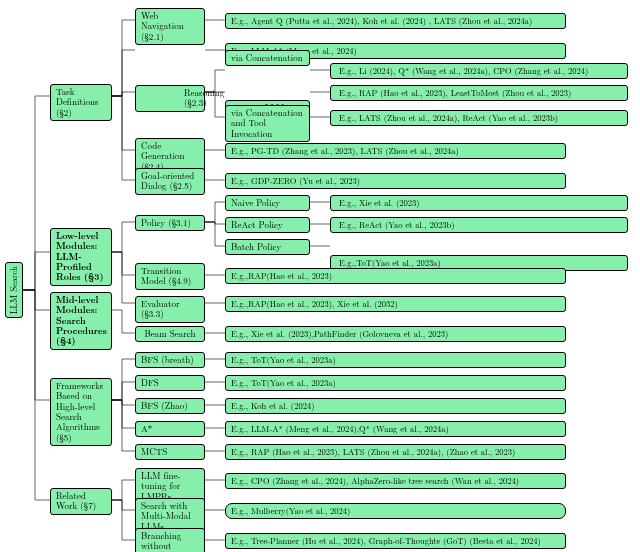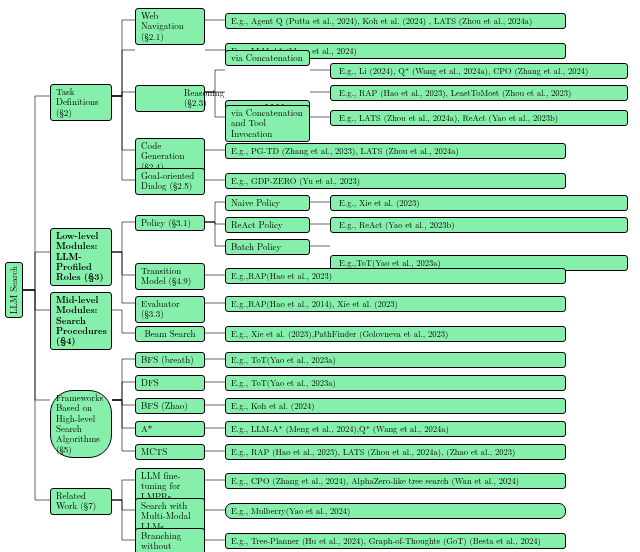--- a/index.html
+++ b/index.html
@@ -119,21 +119,21 @@
   </g>
 </svg>
 
 <div class="box root" style="top:262px; height:56px;">
       <span>LLM Search</span>
     </div>
 
 <div class="box lvl1" style="top:84px;">Task Definitions (§2)</div>
 <div class="box lvl1" style="top:228px;"><span class="bold">Low-level Modules: LLM-Profiled Roles (§3)</span></div>
 <div class="box lvl1" style="top:292px;"><span class="bold">Mid-level Modules: Search Procedures (§4)</span></div>
-<div class="box lvl1" style="top:390px;border-radius:23px;">Frameworks Based on High-level Search Algorithms (§5)</div>
+<div class="box lvl1" style="top:378px;">Frameworks Based on High-level Search Algorithms (§5)</div>
 <div class="box lvl1" style="top:488px;">Related Work (§7)</div>
 
 <div class="box lvl2" style="top:8px;">Web Navigation (§2.1)</div>
 <div class="box lvl3-long" style="top:13px;">E.g., Agent Q (Putta et al., 2024), Koh et al. (2024) , LATS (Zhou et al., 2024a)</div>
 
 <div class="box lvl3-long" style="top:43px;">E.g., LLM-A* (Meng et al., 2024)</div>
 
 <div class="box lvl2" style="top:85px;padding-left:48px;">Reasoning (§2.3)</div>
 <div class="box lvl3-left" style="top:50px;">via Concatenation</div>
 <div class="box lvl4" style="top:63px;">E.g., Li (2024), Q* (Wang et al., 2024a), CPO (Zhang et al., 2024)</div>
@@ -153,21 +153,21 @@
 <div class="box lvl4" style="top:195px;">E.g., Xie et al. (2023)</div>
 <div class="box lvl3-left" style="top:217px;">ReAct Policy</div>
 <div class="box lvl4" style="top:217px;">E.g., ReAct (Yao et al., 2023b)</div>
 <div class="box lvl3-left" style="top:239px;">Batch Policy</div>
 <div class="box lvl4" style="top:255px;">E.g.,ToT(Yao et al., 2023a)</div>
 
 <div class="box lvl2" style="top:263px;">Transition Model (§4.9)</div>
 <div class="box lvl3-long" style="top:268px;">E.g.,RAP(Hao et al., 2023)</div>
 
 <div class="box lvl2" style="top:296px;">Evaluator (§3.3)</div>
-<div class="box lvl3-long" style="top:296px;">E.g.,RAP(Hao et al., 2014), Xie et al. (2023)</div>
+<div class="box lvl3-long" style="top:296px;">E.g.,RAP(Hao et al., 2023), Xie et al. (2032)</div>
 
 <div class="box lvl2" style="top:326px;text-align:center;">Beam Search</div>
 <div class="box lvl3-long" style="top:326px;">E.g., Xie et al. (2023),PathFinder (Golovneva et al., 2023)</div>
 
 <div class="box lvl2" style="top:352px;">BFS (breath)</div>
 <div class="box lvl3-long" style="top:352px;">E.g., ToT(Yao et al., 2023a)</div>
 <div class="box lvl2" style="top:375px;">DFS</div>
 <div class="box lvl3-long" style="top:375px;">E.g., ToT(Yao et al., 2023a)</div>
 <div class="box lvl2" style="top:398px;">BFS (Zhao)</div>
 <div class="box lvl3-long" style="top:398px;">E.g., Koh et al. (2024)</div>

